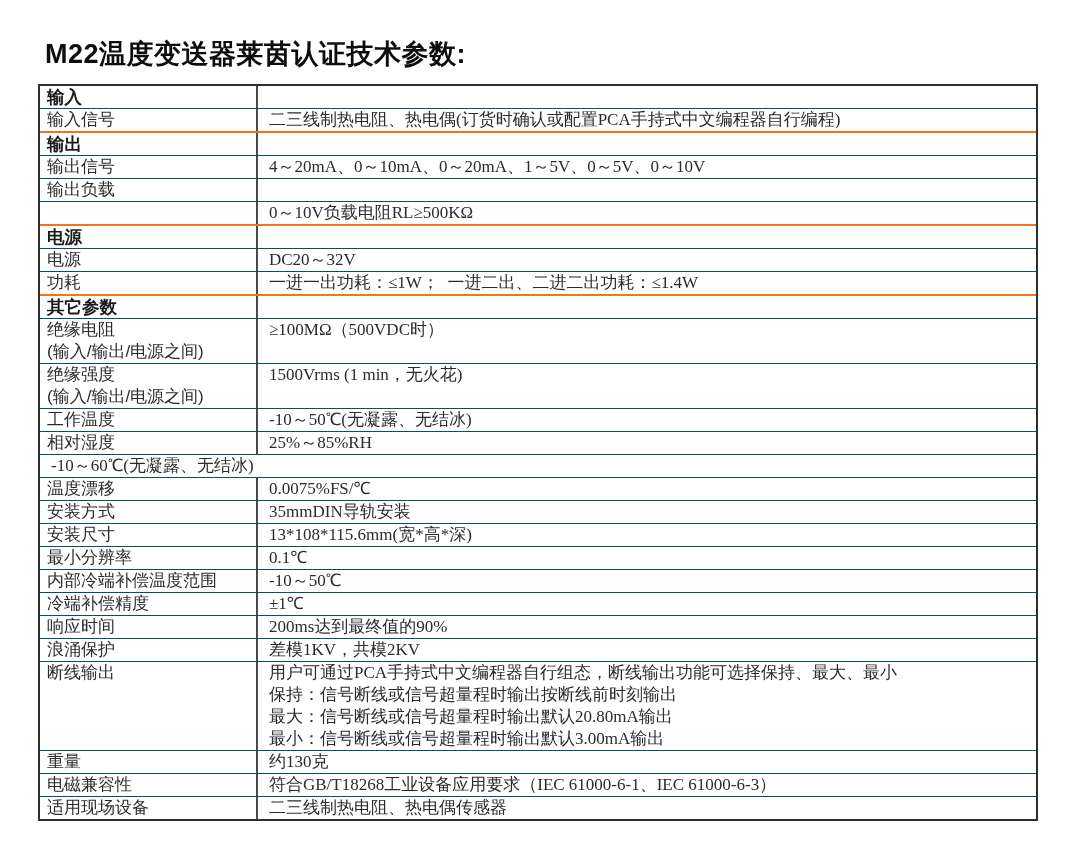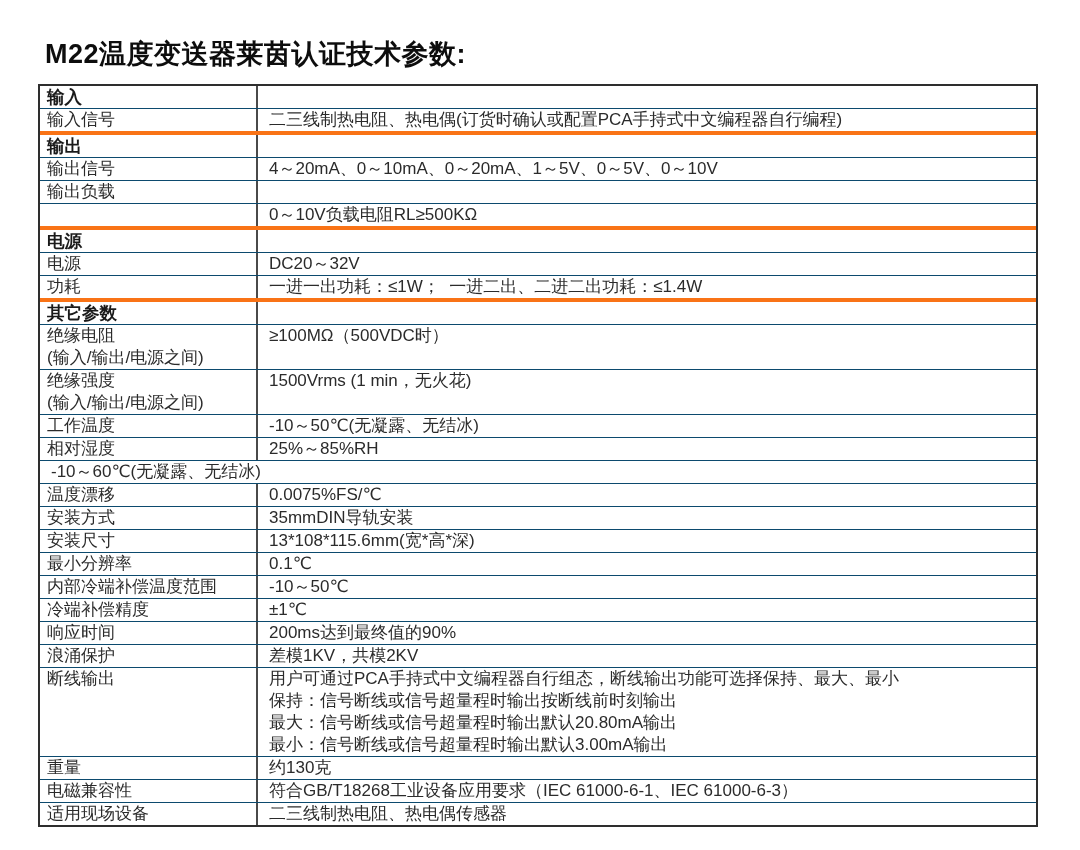--- a/index.html
+++ b/index.html
@@ -34,34 +34,35 @@
     width: 1000px;
     box-sizing: border-box;
     border: 2px solid #2e2e2e;
     background: #ffffff;
   }
   .row {
     display: flex;
     border-top: 1px solid #0c4a6e;
   }
   .row:first-child { border-top: none; }
-  .row.section { border-top: 4px solid #f97316; }
+  .row.section { border-top: 2px solid #f97316; }
   .row.section:first-child { border-top: none; }
   .cell {
     box-sizing: border-box;
   }
   .cell-label {
     width: 218px;
     flex: 0 0 218px;
     border-right: 2px solid #4a4a4a;
     padding: 0 4px 0 7px;
   }
   .cell-value {
     flex: 1 1 auto;
     padding: 0 8px 0 11px;
+    font-family: Liberation Serif, serif;
   }
   .line {
     font-size: 17px;
     line-height: 22px;
     min-height: 22px;
     white-space: pre-wrap;
     color: #2b2b2b;
   }
   .row.section .line {
     font-weight: 700;

